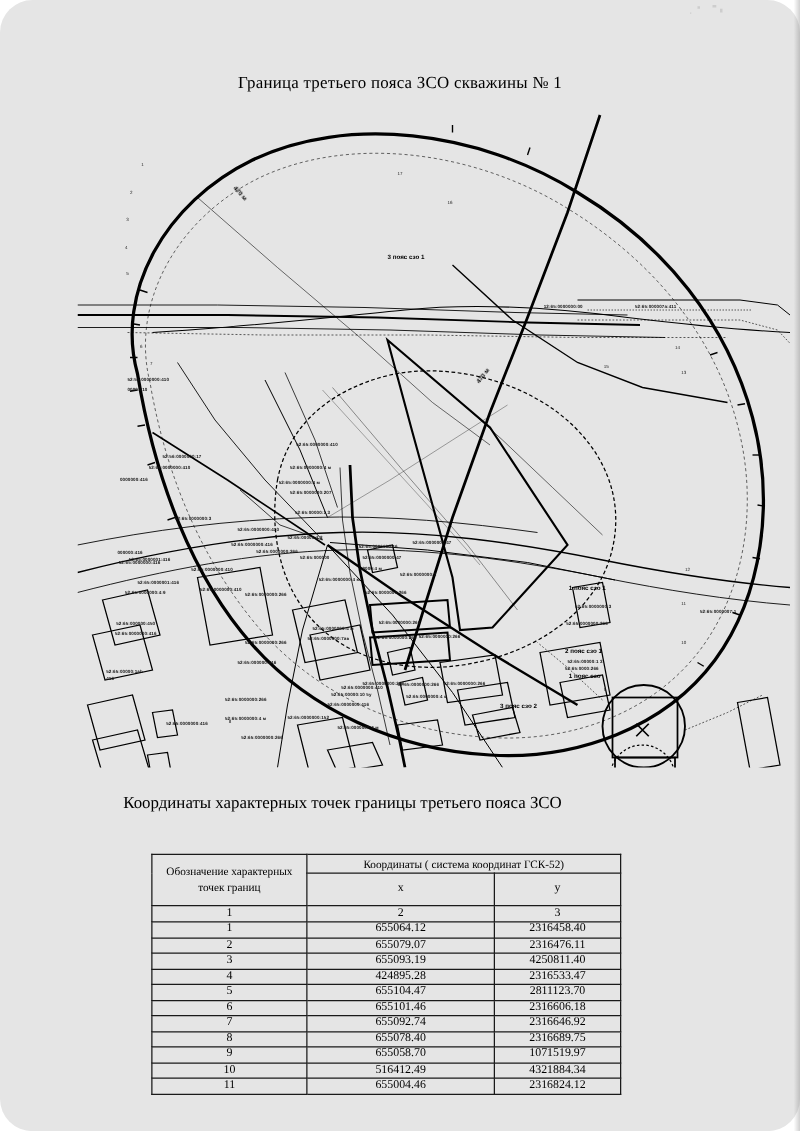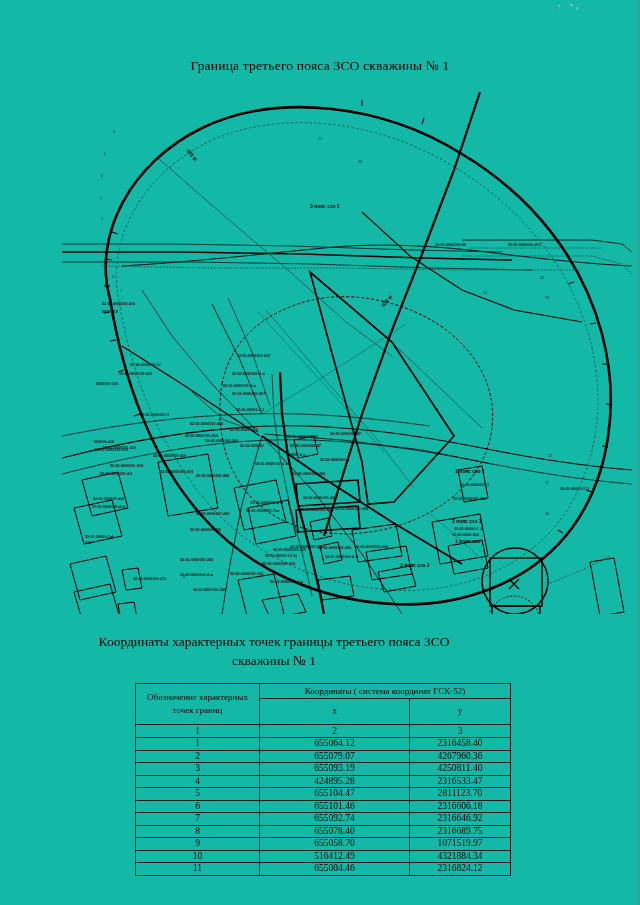--- a/index.html
+++ b/index.html
@@ -15,21 +15,22 @@
     overflow: hidden;
     font-family: "Liberation Serif", "DejaVu Serif", serif;
     color: #000000;
   }
 
   .page {
     position: absolute;
     left: 0; top: 0;
     width: 640px;
     height: 905px;
-    background: #14b8a6;
+    background: #e5e5e5;
+    border-radius: 26px;
   }
 
   
   .scan-speck {
     position: absolute;
     background: #b9b9b9;
     opacity: .55;
   }
   .edge-shadow-right {
     position: absolute;
@@ -100,21 +101,21 @@
     font-size: 5px;
     font-weight: bold;
     color: #000;
     white-space: nowrap;
     filter: blur(.25px);
   }
 
   
   .coord-table {
     position: absolute;
-    left: 135px; top: 683px;
+    left: 121px; top: 683px;
     width: 375px;
     border-collapse: collapse;
     font-size: 9.5px;
     table-layout: fixed;
   }
   .coord-table td, .coord-table th {
     border: 1px solid #1a1a1a;
     text-align: center;
     font-weight: normal;
     padding: 0;
@@ -377,21 +378,20 @@
       <div class="vertex-num" style="left: 486px; top: 370px;">12</div>
       <div class="vertex-num" style="left: 483px; top: 212px;">13</div>
       <div class="vertex-num" style="left: 478px; top: 192px;">14</div>
       <div class="vertex-num" style="left: 421px; top: 207px;">15</div>
       <div class="vertex-num" style="left: 296px; top: 76px;">16</div>
       <div class="vertex-num" style="left: 256px; top: 53px;">17</div>
     </div>
 
   <div class="table-title">
     <span>Координаты характерных точек  границы третьего пояса ЗСО</span>
-    <span class="line2">скважины № 1</span>
   </div>
 
   <table class="coord-table">
     <colgroup>
       <col class="col-a">
         <col class="col-b">
         <col class="col-c">
     </colgroup>
     <thead>
       <tr>
@@ -411,21 +411,21 @@
       </tr>
 
       <tr>
         <td>1</td>
         <td>655064.12</td>
         <td>2316458.40</td>
       </tr>
       <tr>
         <td>2</td>
         <td>655079.07</td>
-        <td>4267960.36</td>
+        <td>2316476.11</td>
       </tr>
       <tr>
         <td>3</td>
         <td>655093.19</td>
         <td>4250811.40</td>
       </tr>
       <tr>
         <td>4</td>
         <td>424895.28</td>
         <td>2316533.47</td>

